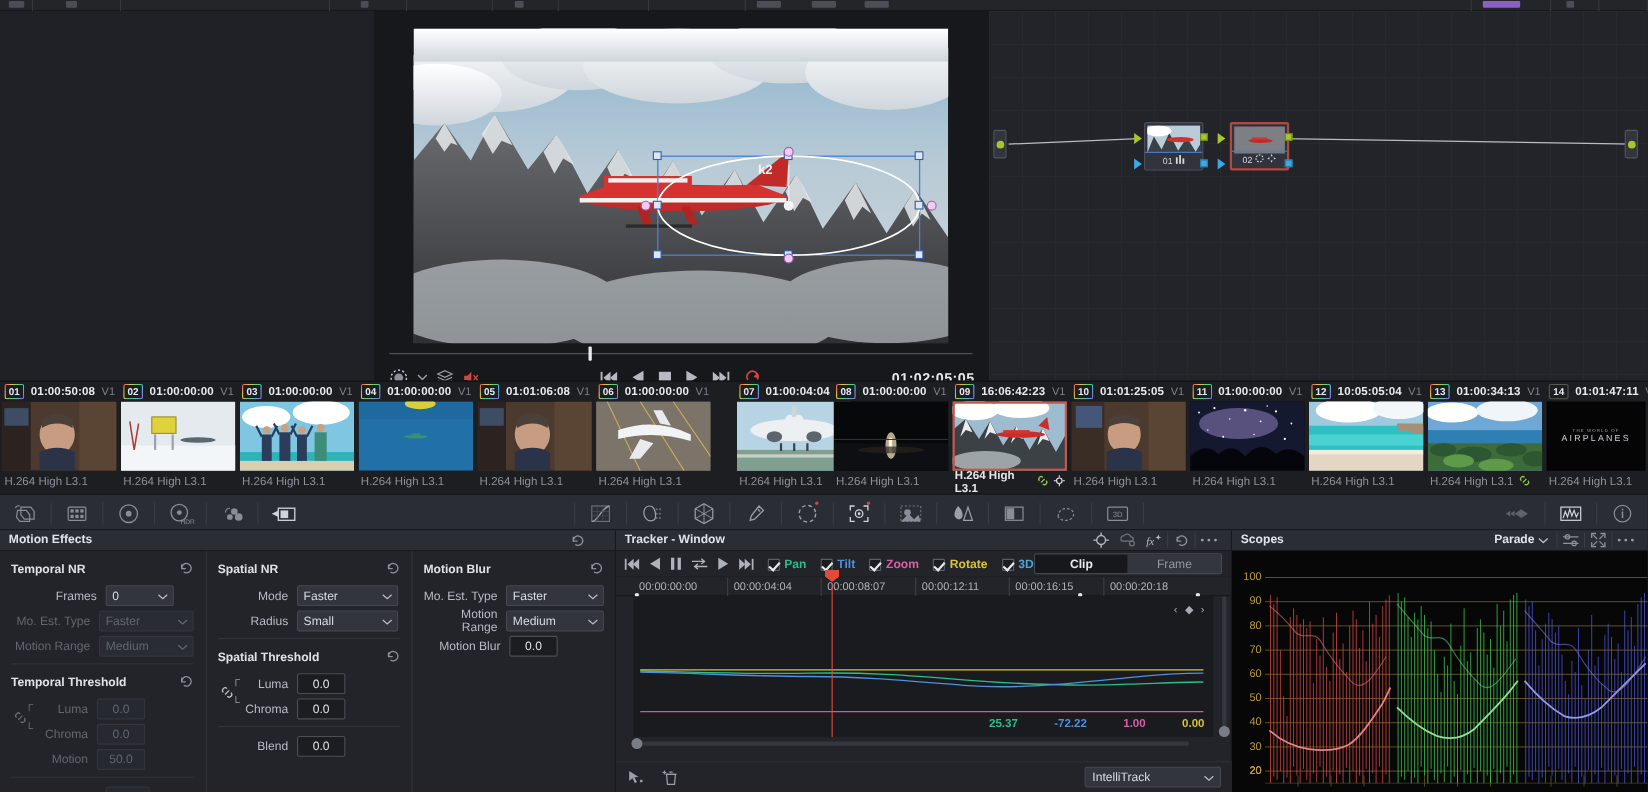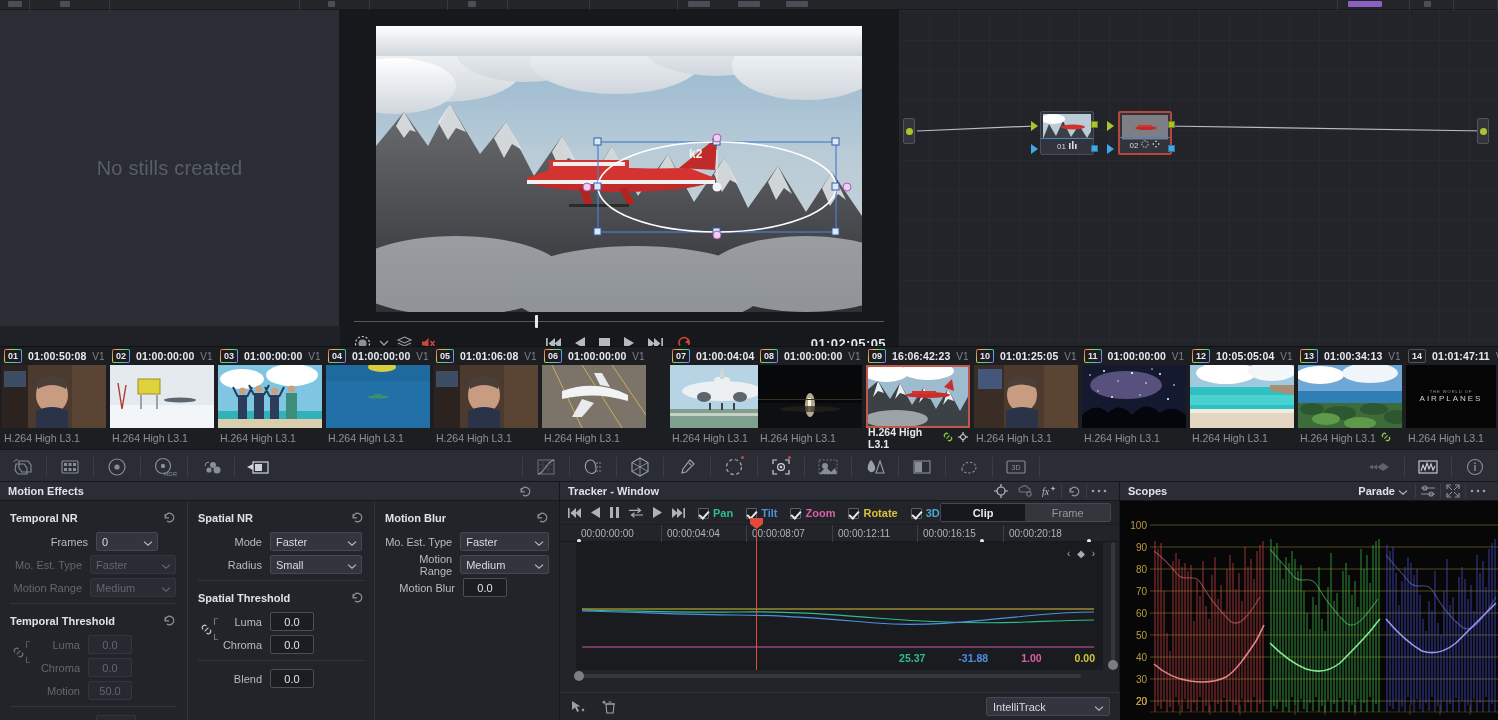--- a/index.html
+++ b/index.html
@@ -169,23 +169,20 @@
     <div class="nub" style="left:738px;width:22px"></div>
     <div class="nub" style="left:786px;width:22px"></div>
     <div class="seg" style="left:678px;width:660px"></div>
     <div class="nub purple" style="left:1348px;width:34px"></div>
     <div class="seg" style="left:1338px;width:72px"></div>
     <div class="nub" style="left:1424px;width:7px"></div>
     <div class="seg" style="left:1410px;width:44px"></div>
     <div class="seg" style="left:1454px;width:44px"></div>
   </div>
 
-  <div class="gallery">
-    <div class="gallery-msg">No stills created</div>
-  </div>
 
   <div class="viewer">
     <div class="viewer-img-wrap">
       <svg class="mtn" width="486" height="286" viewBox="0 0 486 286">
         <defs>
           <linearGradient id="sky" x1="0" y1="0" x2="0" y2="1">
             <stop offset="0%" stop-color="#8fb4cf"></stop>
               <stop offset="45%" stop-color="#b9cbd6"></stop>
             <stop offset="100%" stop-color="#cfd7da"></stop>
           </linearGradient>
@@ -1301,21 +1298,21 @@
         <path d="M6 69 C60 70 110 73 160 73 C210 73 250 77 300 81 C350 85 400 79 450 74 C480 71 500 70 518 70" fill="none" stroke="#4f8fe0" stroke-width="1.2"></path>
         <path d="M6 67 C60 67 110 67 160 67 C210 67 250 67 300 67 C350 67 400 67 450 67 C480 67 500 67 518 67" fill="none" stroke="#d7c43a" stroke-width="1.2"></path>
         <path d="M6 105 L518 105" fill="none" stroke="#cf57a5" stroke-width="1.2"></path>
       </svg>
       <div class="playhead" style="left:180px;">
         <div class="ph-flag"></div>
       </div>
       <div class="kfnav">‹ ◆ ›</div>
       <div class="trk-vals">
         <span style="color:#2dbd8a">25.37</span>
-        <span style="color:#4f8fe0">-31.88</span>
+        <span style="color:#4f8fe0">-72.22</span>
         <span style="color:#d95fa8">1.00</span>
         <span style="color:#d7c43a">0.00</span>
       </div>
     </div>
     <div class="trk-vsb" style="top:60px"></div>
     <div class="trk-vsbh" style="top:178px"></div>
 
     <div class="trk-scroll">
       <div class="trk-sb"></div>
       <div class="trk-sbh"></div>

